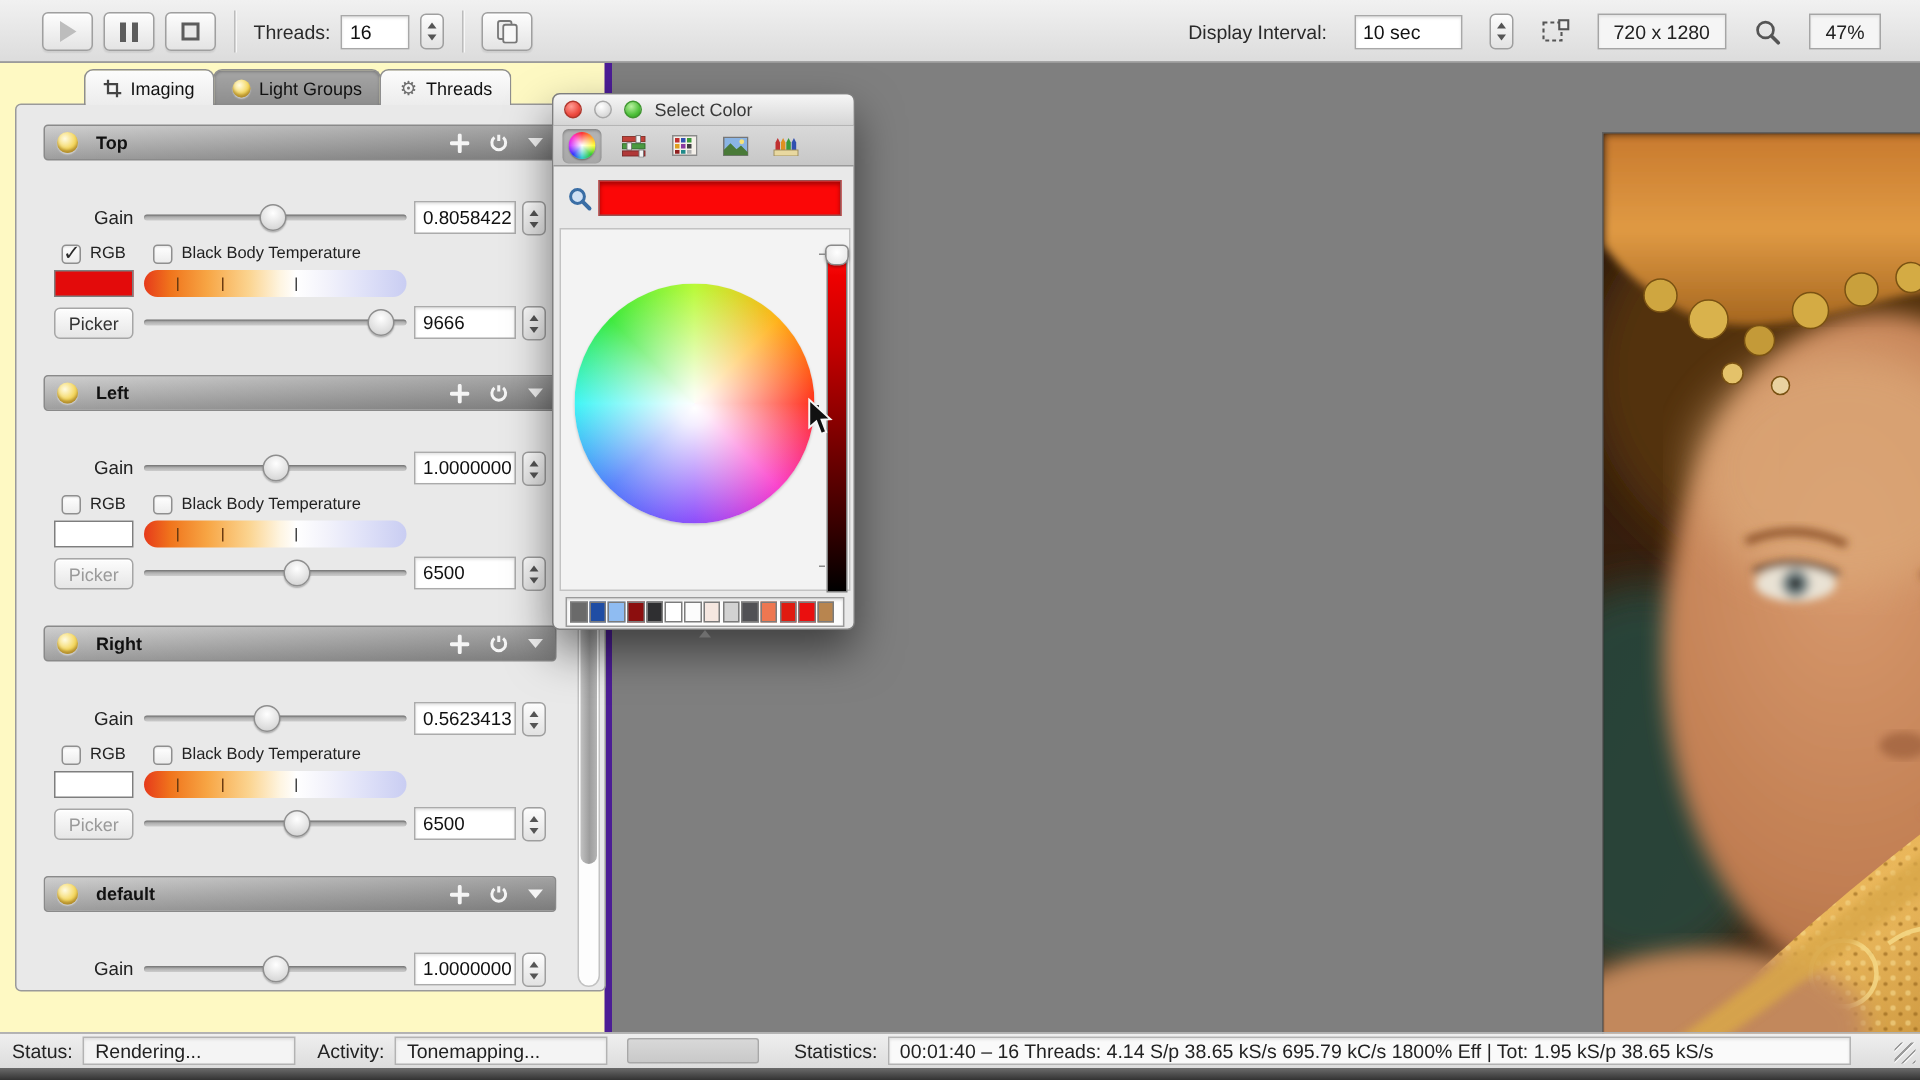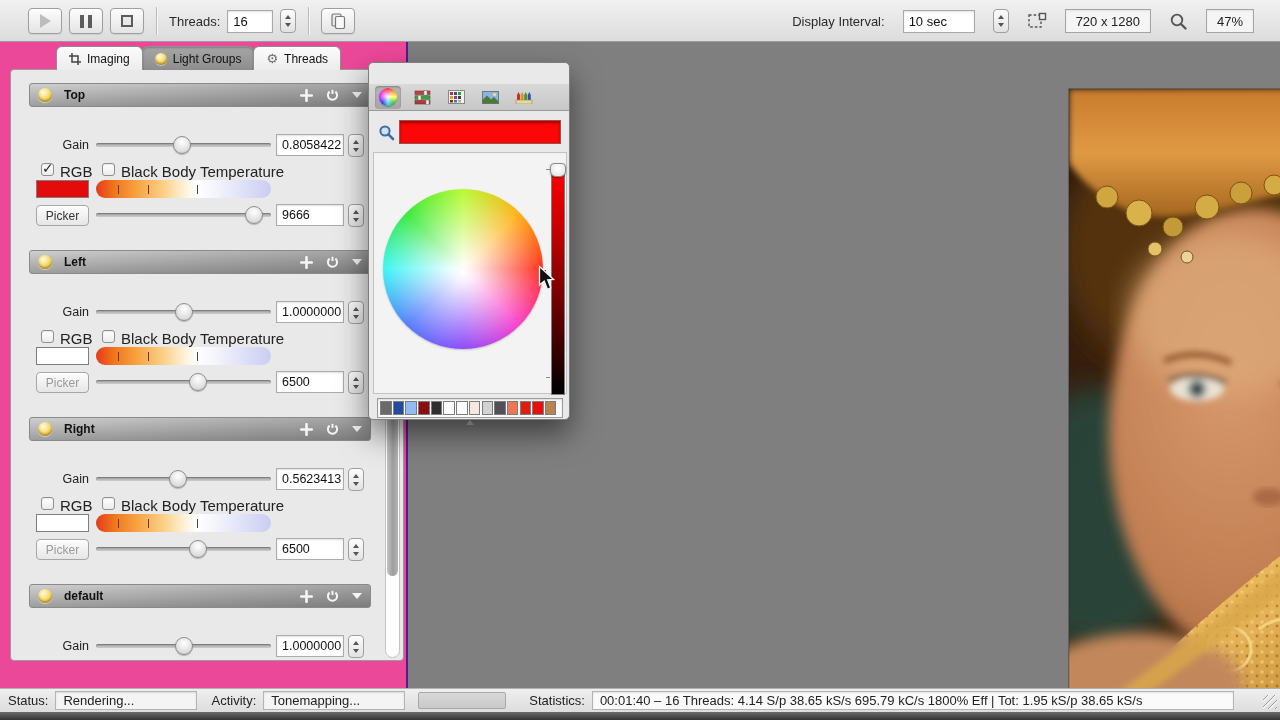--- a/index.html
+++ b/index.html
@@ -23,21 +23,21 @@
     border-radius:4px; display:flex; flex-direction:column; align-items:center; justify-content:center; gap:4px; }
   .tri-up { width:0; height:0; border-left:3.5px solid transparent; border-right:3.5px solid transparent; border-bottom:4.5px solid #555; }
   .tri-dn { width:0; height:0; border-left:3.5px solid transparent; border-right:3.5px solid transparent; border-top:4.5px solid #555; }
   .play-glyph { width:0; height:0; border-top:7px solid transparent; border-bottom:7px solid transparent; border-left:11px solid #bdbdbd; }
   .pause-glyph { display:flex; gap:4px; } .pause-glyph i { width:4px; height:13px; background:#5c5c5c; }
   .stop-glyph { width:12px; height:12px; border:2px solid #5c5c5c; background:#e9e9e9; }
   .disp-box { height:24px; padding:0 10px; display:flex; align-items:center; justify-content:center;
     background:#f5f5f5; border:1px solid #a5a5a5; font-size:13px; color:#222; box-shadow:inset 0 1px 2px rgba(0,0,0,.08); }
 
   
-  .left-panel { position:absolute; left:0; top:42px; width:408px; height:646px; background:#ec4899; border-right:2px solid #4c1d95; }
+  .left-panel { position:absolute; left:0; top:42px; width:408px; height:646px; background:#fef9c3; border-right:5px solid #4c1d95; }
   .tabbar { position:absolute; left:56px; top:4px; height:24px; display:flex; z-index:3; }
   .tab { height:24px; padding:0 12px; display:flex; align-items:center; gap:6px; font-size:12px; color:#111;
     border:1px solid #8e8e8e; border-bottom:none; border-radius:6px 6px 0 0; background:linear-gradient(#fcfcfc,#ececec); margin-right:-1px; }
   .tab.selected { background:linear-gradient(#a6a6a6,#8d8d8d); box-shadow:inset 0 1px 2px rgba(0,0,0,.25); }
   .panel-frame { position:absolute; left:10px; top:27px; width:394px; height:592px; border:1px solid #9a9a9a; border-radius:4px; background:#e9e9e9; overflow:hidden; }
   .vscroll { position:absolute; right:3px; top:2px; width:15px; height:586px; background:#fdfdfd; border:1px solid #c2c2c2; border-radius:8px; }
   .vscroll .thumb { position:absolute; left:1px; top:1px; width:11px; height:502px; border-radius:7px;
     background:linear-gradient(to right,#c2c2c2,#9d9d9d 55%,#b5b5b5); }
 
   
@@ -56,21 +56,21 @@
     background:linear-gradient(#9b9b9b,#cdcdcd); box-shadow:inset 0 1px 1px rgba(0,0,0,.25); }
   .slider .thumb { position:absolute; top:3px; width:18px; height:18px; border-radius:50%;
     background:radial-gradient(circle at 50% 32%, #ffffff, #dcdcdc 70%, #c8c8c8); border:1px solid #8e8e8e;
     box-shadow:0 1px 1px rgba(0,0,0,.25); transform:translateX(-50%); }
   .valbox { position:absolute; width:68px; height:22px; background:#fff; border:1px solid #ababab;
     box-shadow:inset 0 1px 2px rgba(0,0,0,.12); font-size:12.5px; color:#111; line-height:21px; padding-left:5px; }
   .rowspin { position:absolute; width:16px; height:23px; }
   .chk { position:absolute; width:13px; height:13px; border:1px solid #8f8f8f; border-radius:3px;
     background:linear-gradient(#ffffff,#ececec); box-shadow:inset 0 1px 1px rgba(0,0,0,.08); }
   .chk.checked::after { content:"\2713"; position:absolute; left:0px; top:-4px; font-size:14px; font-weight:bold; color:#2a2a2a; }
-  .chk-label { position:absolute; font-size:15px; color:#222; }
+  .chk-label { position:absolute; font-size:11px; color:#222; }
   .cswatch { position:absolute; width:53px; height:18px; border:1px solid #7e7e7e; }
   .bbgrad { position:absolute; width:175px; height:18px; border-radius:9px;
     background:linear-gradient(to right,#e63a1b 0%,#f0741c 10%,#f7a544 24%,#fbd490 40%,#fef5e2 52%,#ffffff 58%,#f2f2fb 70%,#dfe1f8 84%,#c9cdf2 100%); }
   .bbgrad i { position:absolute; top:5px; width:1px; height:9px; background:#6a3a10; }
   .pickbtn { position:absolute; width:53px; height:21px; border:1px solid #a6a6a6; border-radius:4px;
     background:linear-gradient(#fdfdfd,#e6e6e6); font-size:12px; color:#333; display:flex; align-items:center; justify-content:center;
     box-shadow:inset 0 1px 0 rgba(255,255,255,.8); }
   .pickbtn.disabled { color:#9a9a9a; }
 
   
@@ -463,20 +463,28 @@
           <path d="M190,540 q24,-18 48,-4"></path>
       </g>
 
       <ellipse cx="70" cy="596" rx="105" ry="52" fill="#c2885c" filter="url(#b7)"></ellipse>
       <path d="M40,610 C110,560 190,492 270,440 L290,452 C210,505 130,570 70,610 Z" fill="#d9a74a" opacity="0.85" filter="url(#b3)"></path>
       <rect width="343" height="610" fill="none" stroke="#1a1a1a" stroke-opacity="0.3"></rect>
     </svg>
   </div>
 
   <div class="dlg">
+    <div class="dlg-title">
+      <div class="lights">
+        <span class="light red"></span>
+        <span class="light mid"></span>
+        <span class="light grn"></span>
+      </div>
+      <span class="dlg-title-text">Select Color</span>
+    </div>
     <div class="dlg-tools">
       <div class="dlg-tool selected">
           <span class="wheel-ico"></span>
         </div>
       <div class="dlg-tool">
         <svg width="17" height="15" viewBox="0 0 17 15">
           <rect x="1" y="1" width="15" height="3.4" fill="#c04038" stroke="#803028" stroke-width="0.6"></rect>
             <rect x="10" y="0.4" width="3" height="4.8" fill="#f2f2f2" stroke="#777" stroke-width="0.6"></rect>
           <rect x="1" y="5.8" width="15" height="3.4" fill="#4a9a40" stroke="#2f6a28" stroke-width="0.6"></rect>
             <rect x="4" y="5.2" width="3" height="4.8" fill="#f2f2f2" stroke="#777" stroke-width="0.6"></rect>

